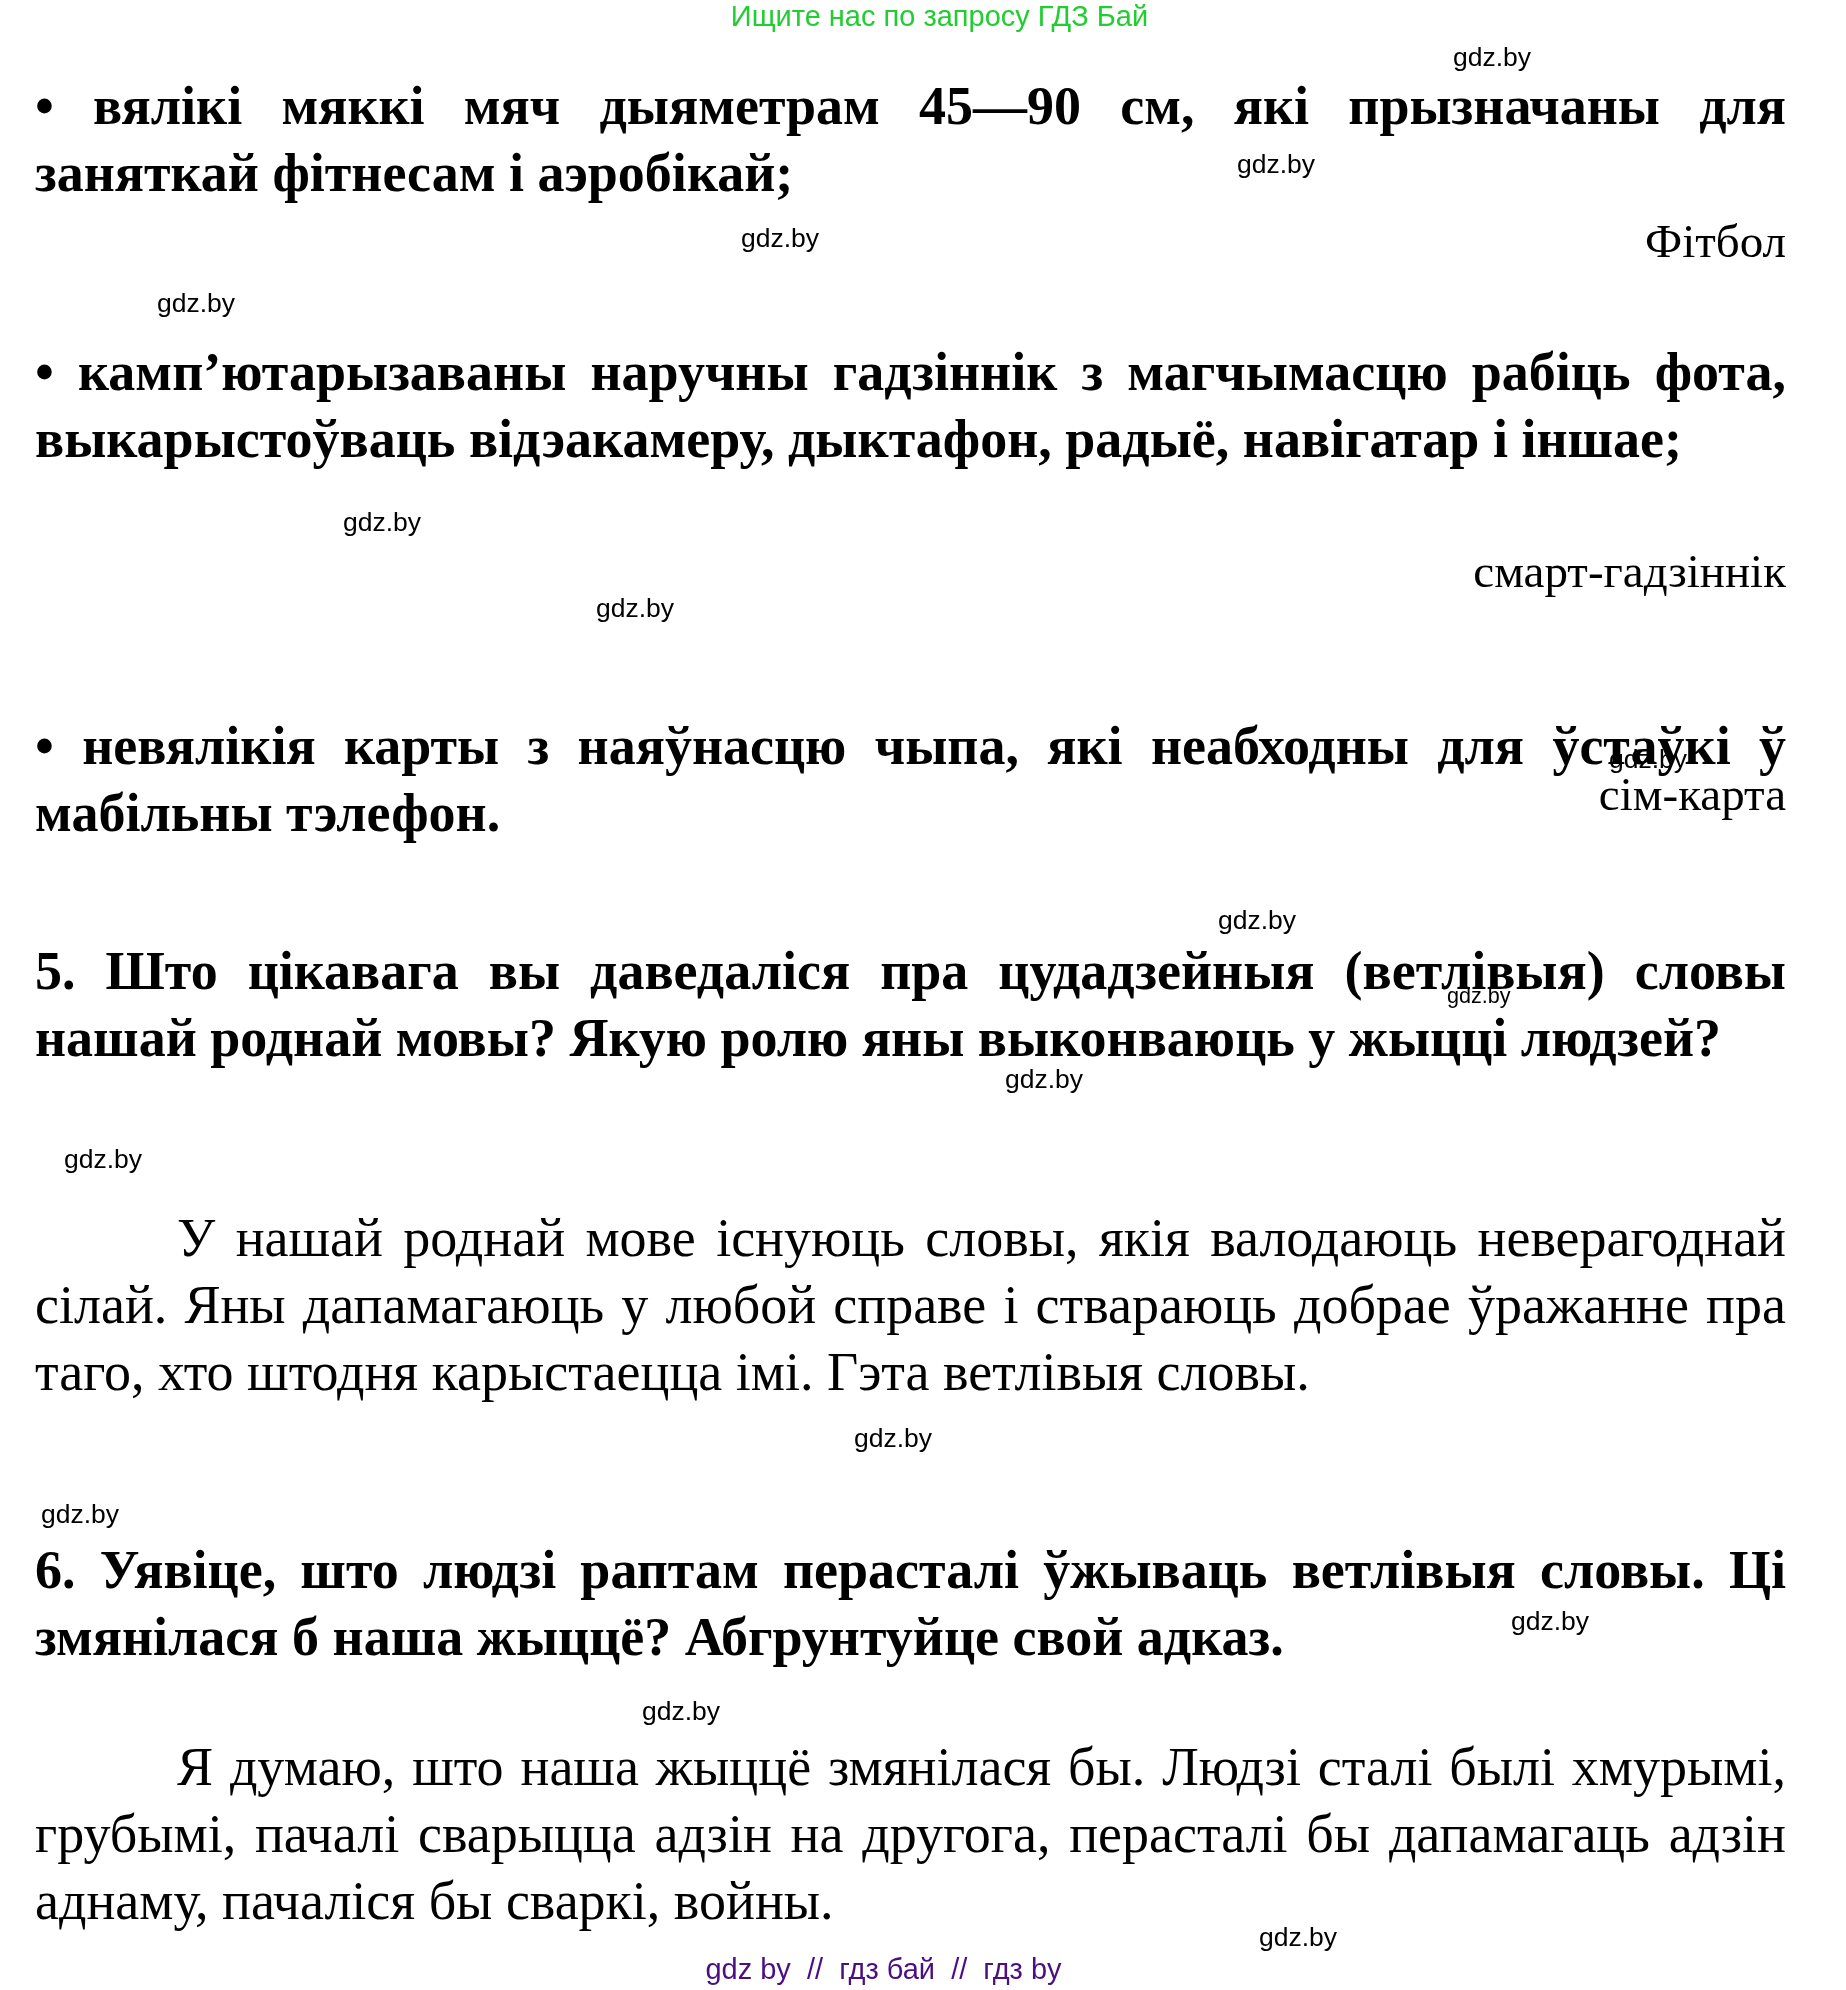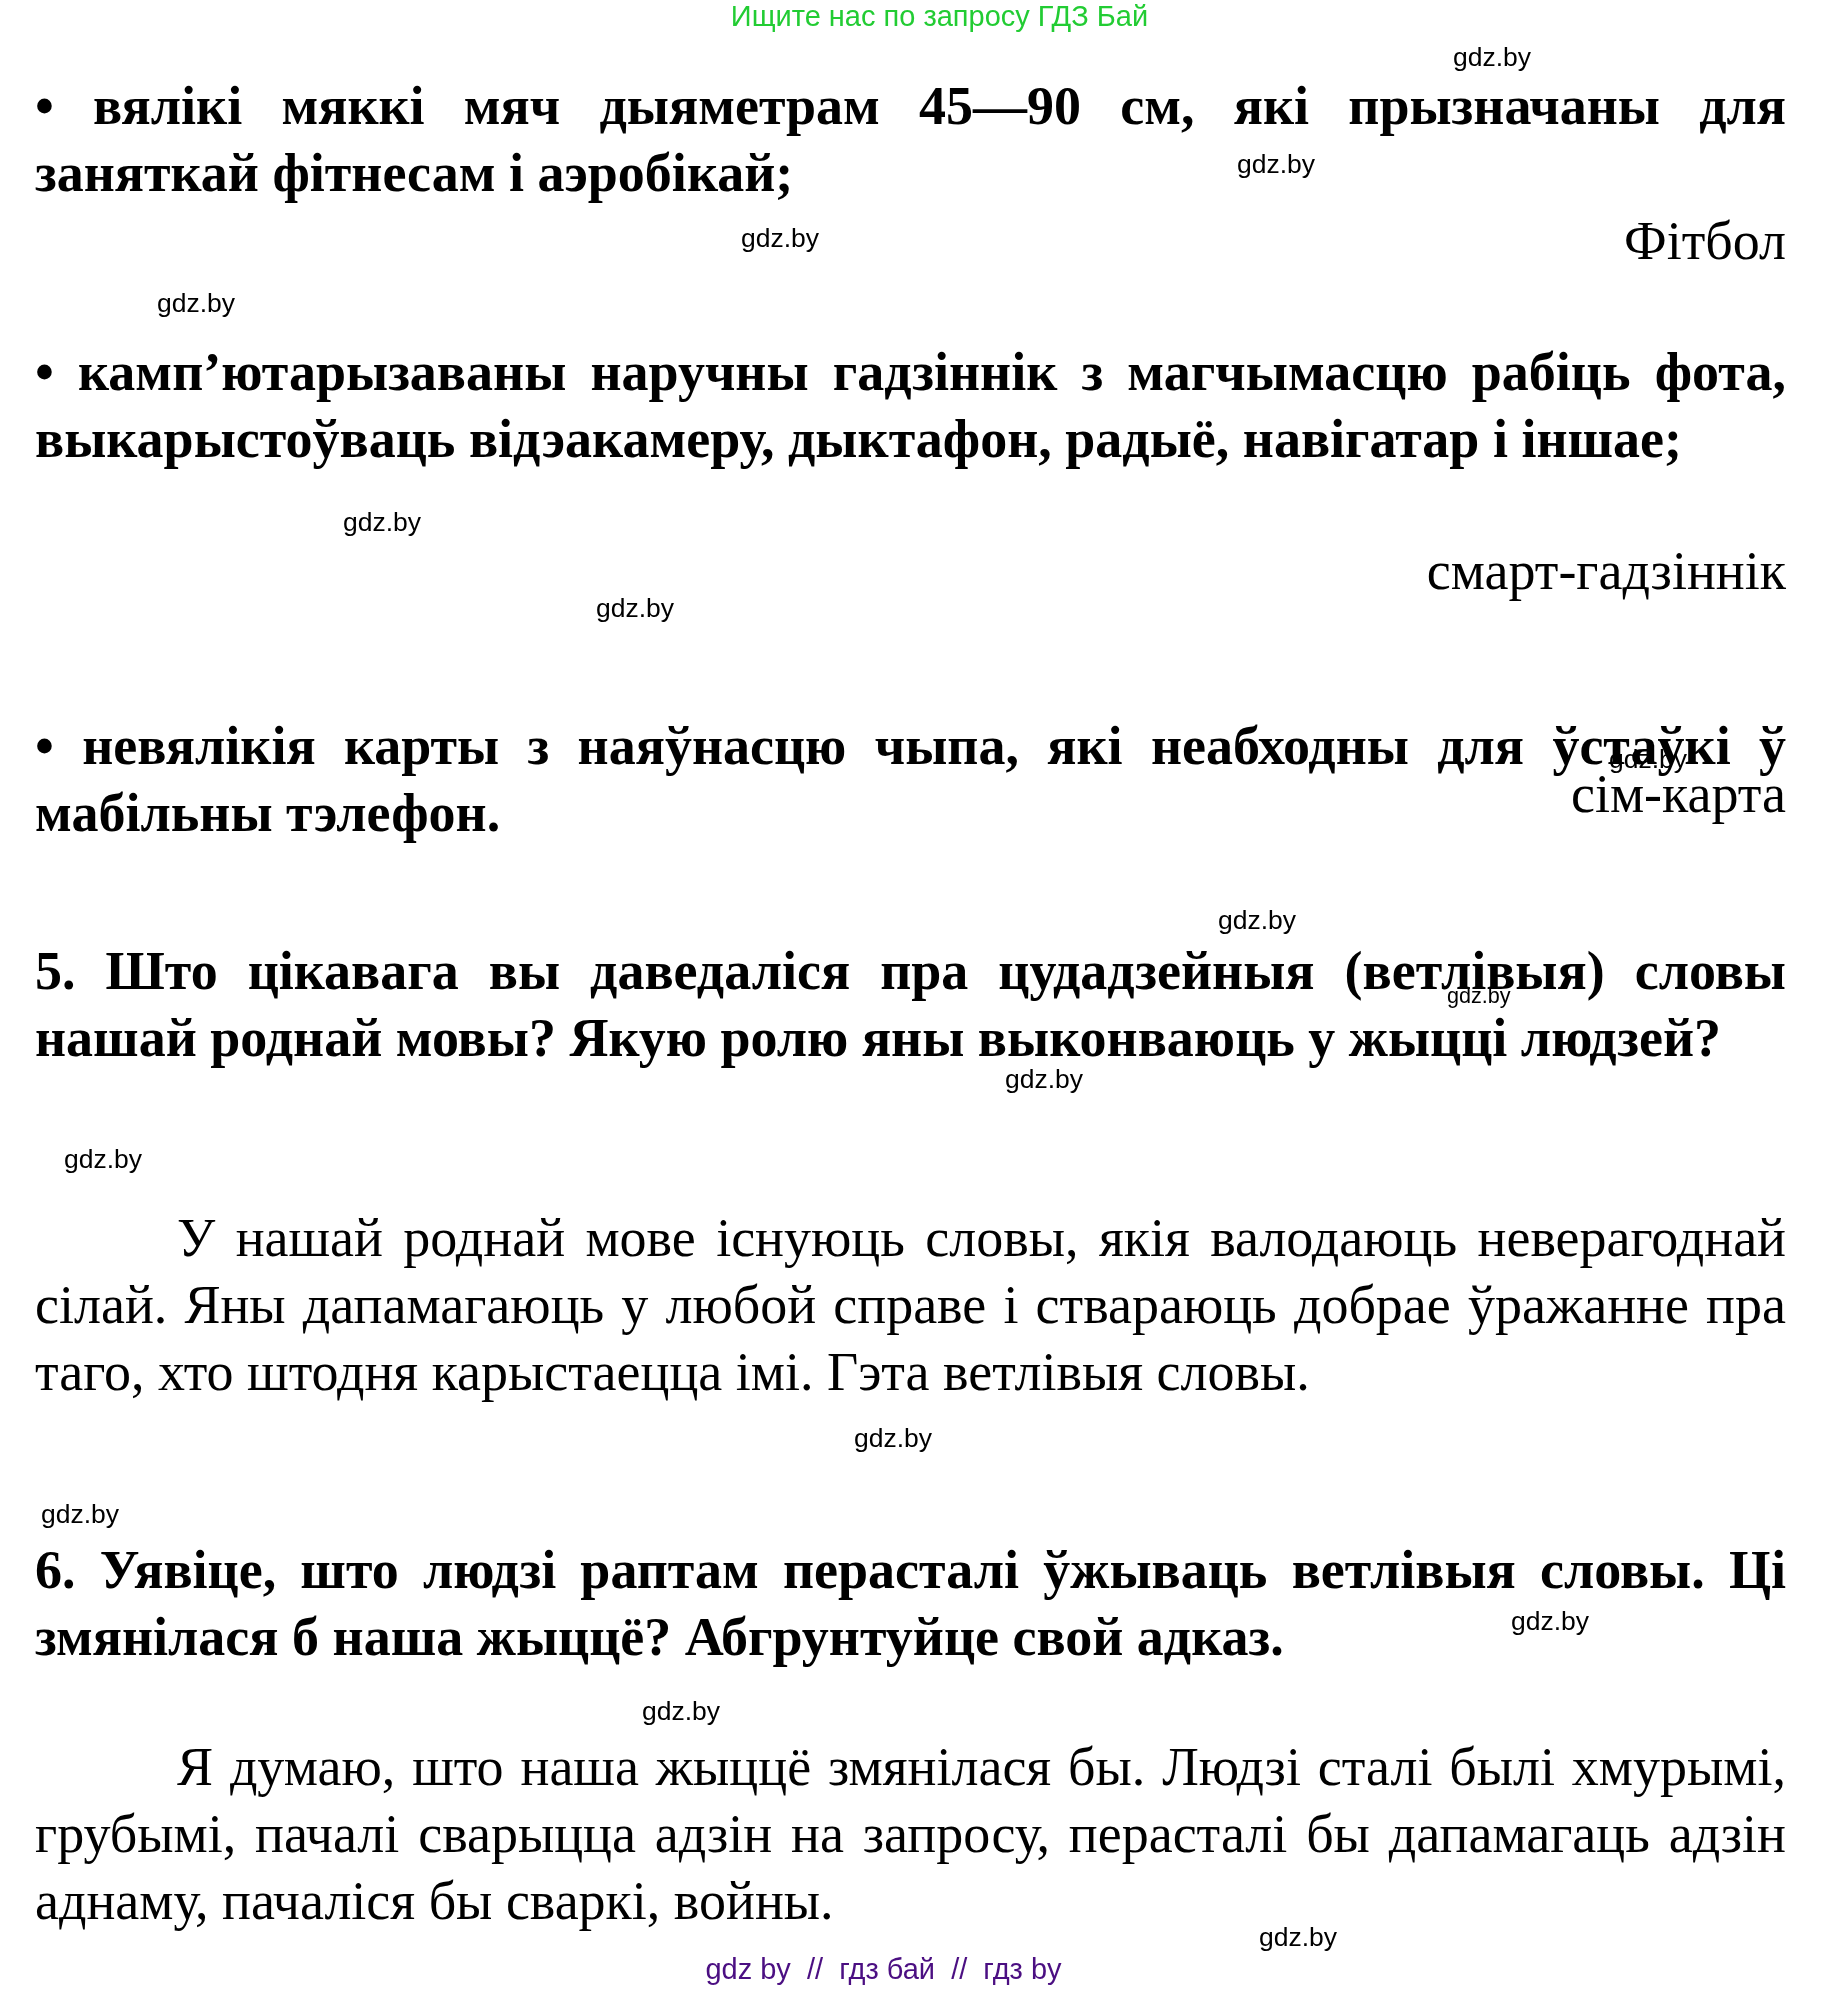--- a/index.html
+++ b/index.html
@@ -4,21 +4,21 @@
 <style>
   html, body { margin:0; padding:0; background:#ffffff; }
   body { width:1847px; height:1991px; position:relative; overflow:hidden; font-family:"Liberation Serif", serif; color:#000; }
   .banner { position:absolute; top:0; left:0; width:1847px; text-align:center; font-family:"Liberation Sans", sans-serif; font-size:29px; line-height:33px; }
   .footer { position:absolute; top:1952px; left:0; width:1767px; text-align:center; font-family:"Liberation Sans", sans-serif; font-size:29px; line-height:35px; white-space:pre; }
   .wm { position:absolute; font-family:Liberation Sans, sans-serif; font-size:26.5px; line-height:29px; color:#000; white-space:nowrap; }
   .wm.small { font-size:21.6px; line-height:23.5px; }
   .block { position:absolute; left:35px; width:1751px; font-size:54px; line-height:67px; text-align:justify; text-align-last:left; }
   .block.bold { font-weight:bold; }
   .block.para { text-indent:142px; }
-  .answer { position:absolute; right:61px; font-size:54px; line-height:67px; text-align:right; white-space:nowrap; }
+  .answer { position:absolute; right:61px; font-size:47px; line-height:67px; text-align:right; white-space:nowrap; }
 </style>
 </head>
 <body>
 
 <div class="banner" style="color:#22cc33;padding-left:16px;">Ищите нас по запросу ГДЗ Бай</div>
 
 <div class="wm" style="left:1453px;top:43px;">gdz.by</div>
 <div class="wm" style="left:1237px;top:150px;">gdz.by</div>
 <div class="wm" style="left:741px;top:224px;">gdz.by</div>
 <div class="wm" style="left:157px;top:289px;">gdz.by</div>
@@ -41,16 +41,16 @@
 <div class="block bold" style="top:339px;">• камп’ютарызаваны наручны гадзіннік з магчымасцю рабіць фота, выкарыстоўваць відэакамеру, дыктафон, радыё, навігатар і іншае;</div>
 <div class="answer" style="top:538px;">смарт-гадзіннік</div>
 
 <div class="block bold" style="top:671px;margin-top:42px;">• невялікія карты з наяўнасцю чыпа, які неабходны для ўстаўкі ў мабільны тэлефон.</div>
 <div class="answer" style="top:761px;">сім-карта</div>
 
 <div class="block bold" style="top:938px;">5. Што цікавага вы даведаліся пра цудадзейныя (ветлівыя) словы нашай роднай мовы? Якую ролю яны выконваюць у жыцці людзей?</div>
 <div class="block para" style="top:1205px;">У нашай роднай мове існуюць словы, якія валодаюць неверагоднай сілай. Яны дапамагаюць у любой справе і ствараюць добрае ўражанне пра таго, хто штодня карыстаецца імі. Гэта ветлівыя словы.</div>
 
 <div class="block bold" style="top:1537px;">6. Уявіце, што людзі раптам перасталі ўжываць ветлівыя словы. Ці змянілася б наша жыццё? Абгрунтуйце свой адказ.</div>
-<div class="block para" style="top:1734px;">Я думаю, што наша жыццё змянілася бы. Людзі сталі былі хмурымі, грубымі, пачалі сварыцца адзін на запросу, перасталі бы дапамагаць адзін аднаму, пачаліся бы сваркі, войны.</div>
+<div class="block para" style="top:1734px;">Я думаю, што наша жыццё змянілася бы. Людзі сталі былі хмурымі, грубымі, пачалі сварыцца адзін на другога, перасталі бы дапамагаць адзін аднаму, пачаліся бы сваркі, войны.</div>
 
 <div class="footer" style="color:#4b0f82;">gdz by  //  гдз бай  //  гдз by</div>
 
 
 </body></html>

